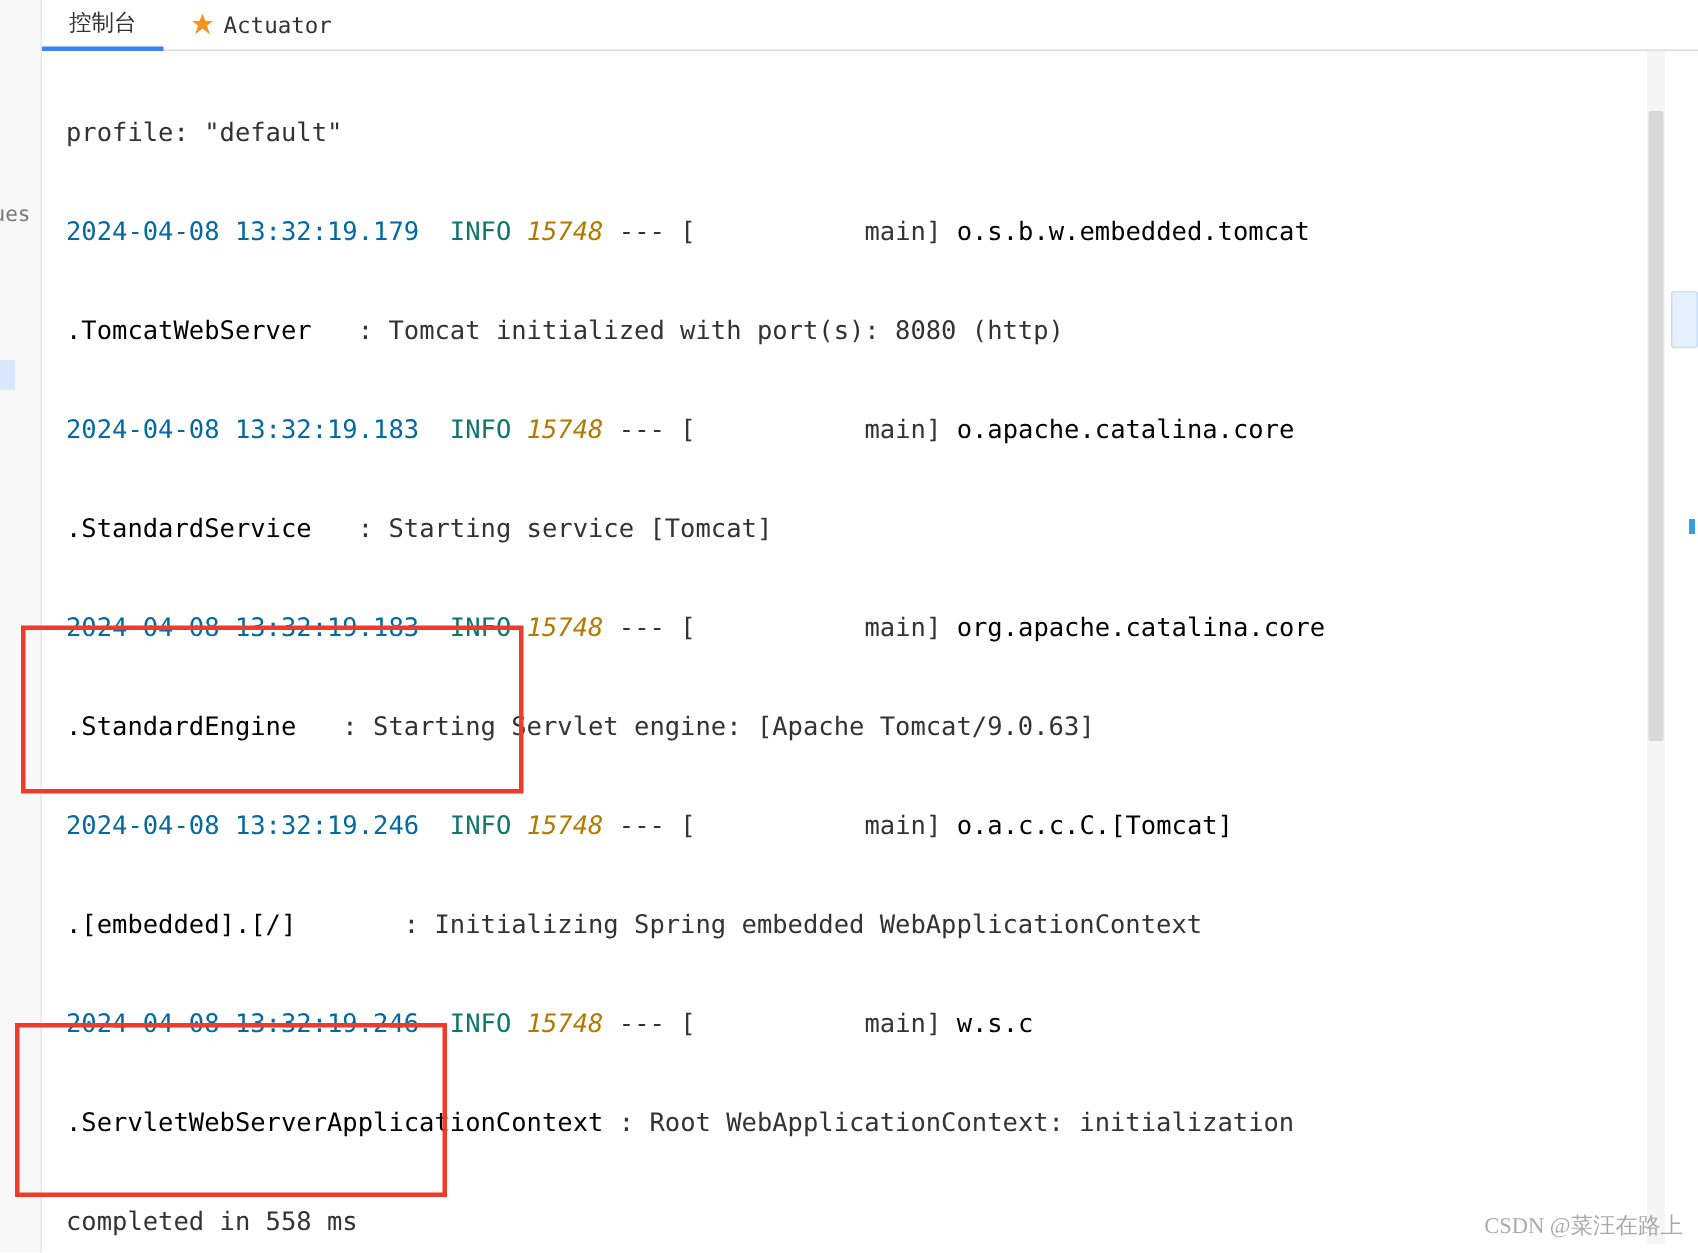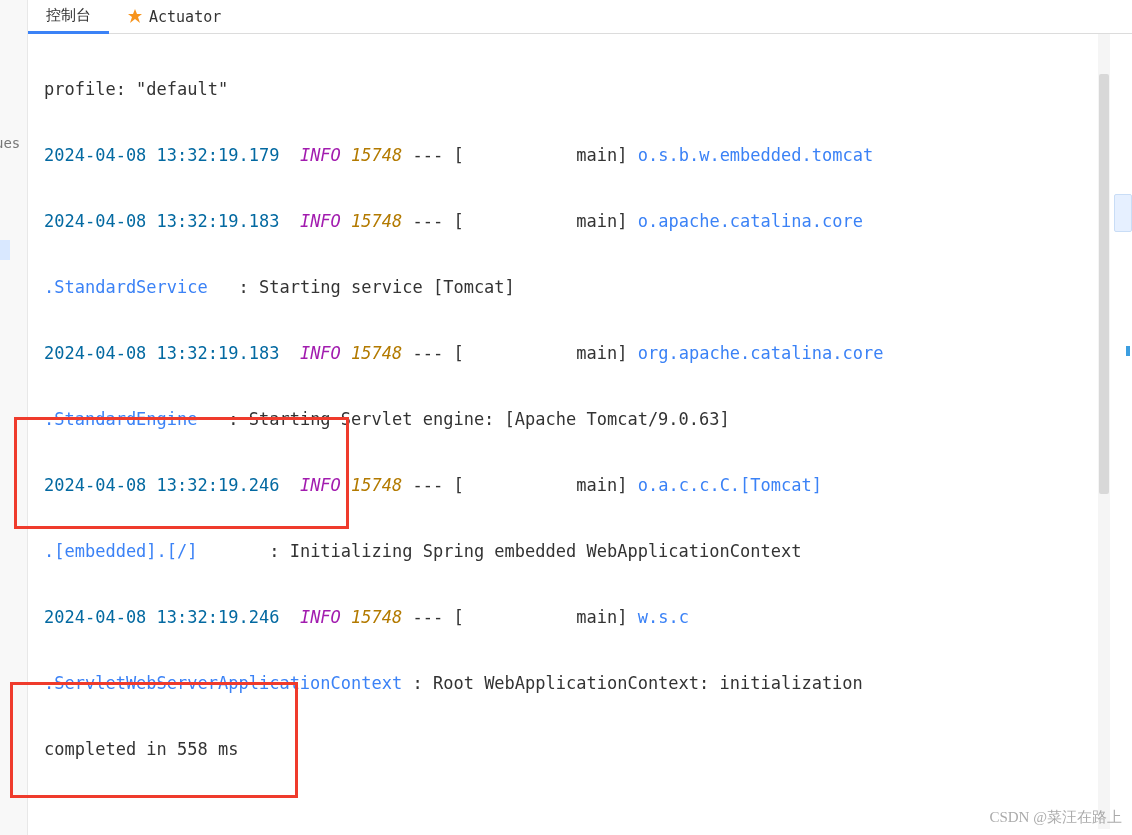--- a/index.html
+++ b/index.html
@@ -68,25 +68,25 @@
     top: 40px;
     right: 40px;
     bottom: 10px;
     font-family: "Consolas", "Menlo", monospace;
     font-size: 17px;
     line-height: 33px;
     color: #333;
     white-space: pre;
   }
   .ts { color: #0369a1; }
-  .info { color: #a21caf; font-style: italic; }
+  .info { color: #0f766e; }
   .pid { color: #b37a00; font-style: italic; }
   .dash { color: #333; }
   .thread { color: #333; }
-  .logger { color: #3b82f6; }
+  .logger { color: #000000; }
   .msg { color: #333; }
   .red-box {
     position: absolute;
     border: 3px solid #ef3b2c;
     pointer-events: none;
   }
   .box1 { left: 14px; top: 417px; width: 335px; height: 112px; }
   .box2 { left: 10px; top: 682px; width: 288px; height: 116px; }
   .scrollbar {
     position: absolute;
@@ -158,20 +158,21 @@
           <path d="M8 1 L10 6 L15 6 L11 9 L13 15 L8 11 L3 15 L5 9 L1 6 L6 6 Z" fill="#f7941d"></path>
         </svg>
     </span>
     <span>Actuator</span>
   </div>
 </div>
 
 <div class="console">
 <div><span class="msg">profile: "default"</span></div>
 <div><span class="ts">2024-04-08 13:32:19.179</span>  <span class="info">INFO</span> <span class="pid">15748</span> <span class="dash">--- [</span>           <span class="thread">main]</span> <span class="logger">o.s.b.w.embedded.tomcat</span></div>
+<div><span class="logger">.TomcatWebServer</span><span class="msg">   : </span><span class="msg">Tomcat initialized with port(s): 8080 (http)</span></div>
 <div><span class="ts">2024-04-08 13:32:19.183</span>  <span class="info">INFO</span> <span class="pid">15748</span> <span class="dash">--- [</span>           <span class="thread">main]</span> <span class="logger">o.apache.catalina.core</span></div>
 <div><span class="logger">.StandardService</span><span class="msg">   : </span><span class="msg">Starting service [Tomcat]</span></div>
 <div><span class="ts">2024-04-08 13:32:19.183</span>  <span class="info">INFO</span> <span class="pid">15748</span> <span class="dash">--- [</span>           <span class="thread">main]</span> <span class="logger">org.apache.catalina.core</span></div>
 <div><span class="logger">.StandardEngine</span><span class="msg">   : </span><span class="msg">Starting Servlet engine: [Apache Tomcat/9.0.63]</span></div>
 <div><span class="ts">2024-04-08 13:32:19.246</span>  <span class="info">INFO</span> <span class="pid">15748</span> <span class="dash">--- [</span>           <span class="thread">main]</span> <span class="logger">o.a.c.c.C.[Tomcat]</span></div>
 <div><span class="logger">.[embedded].[/]</span><span class="msg">       : </span><span class="msg">Initializing Spring embedded WebApplicationContext</span></div>
 <div><span class="ts">2024-04-08 13:32:19.246</span>  <span class="info">INFO</span> <span class="pid">15748</span> <span class="dash">--- [</span>           <span class="thread">main]</span> <span class="logger">w.s.c</span></div>
 <div><span class="logger">.ServletWebServerApplicationContext</span><span class="msg"> : </span><span class="msg">Root WebApplicationContext: initialization </span></div>
 <div><span class="msg">completed in 558 ms</span></div>
 

